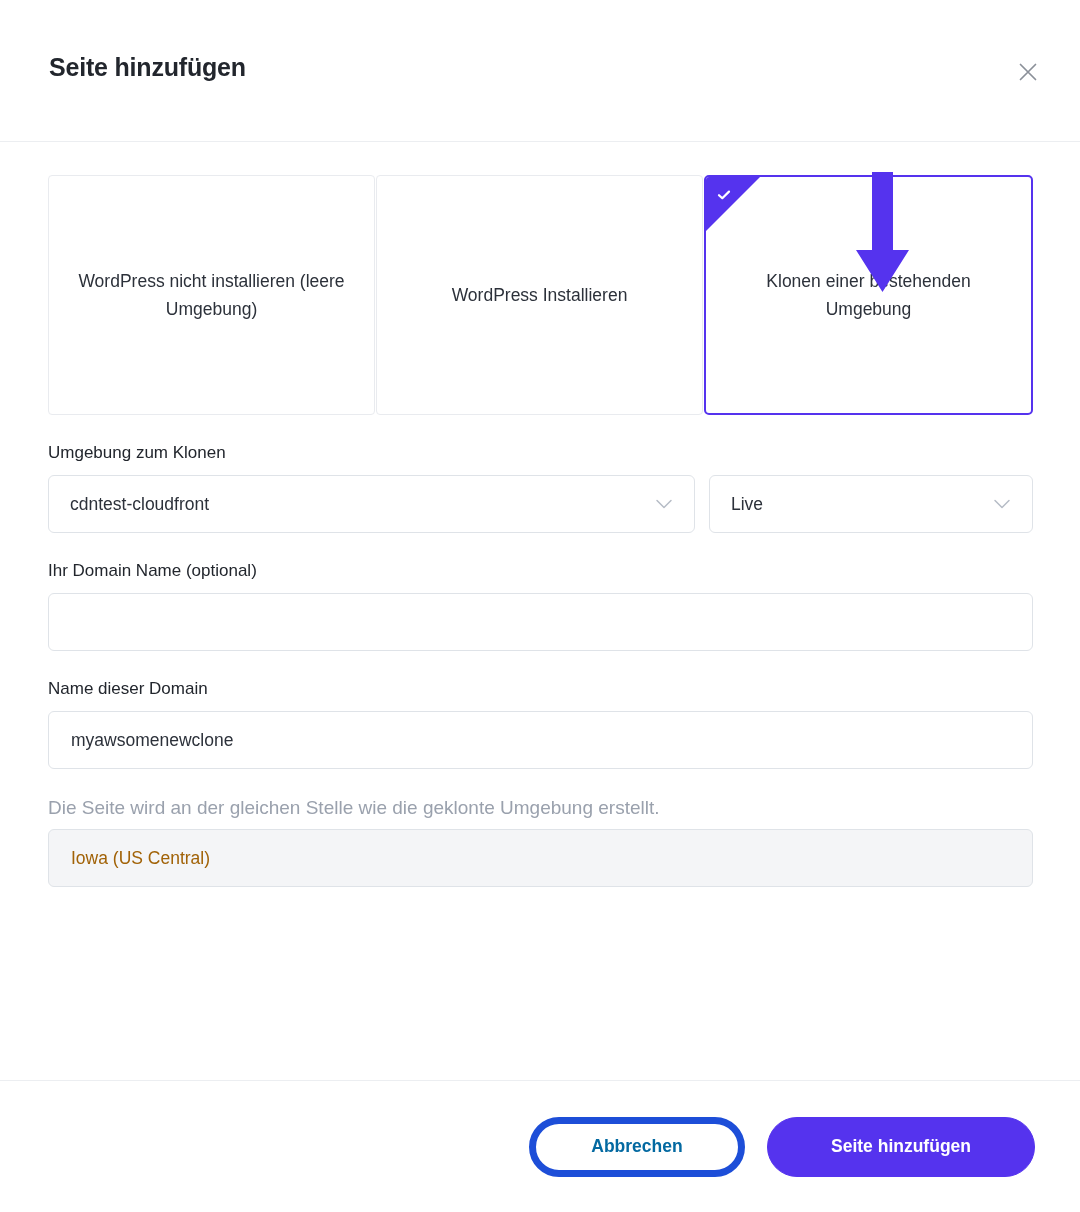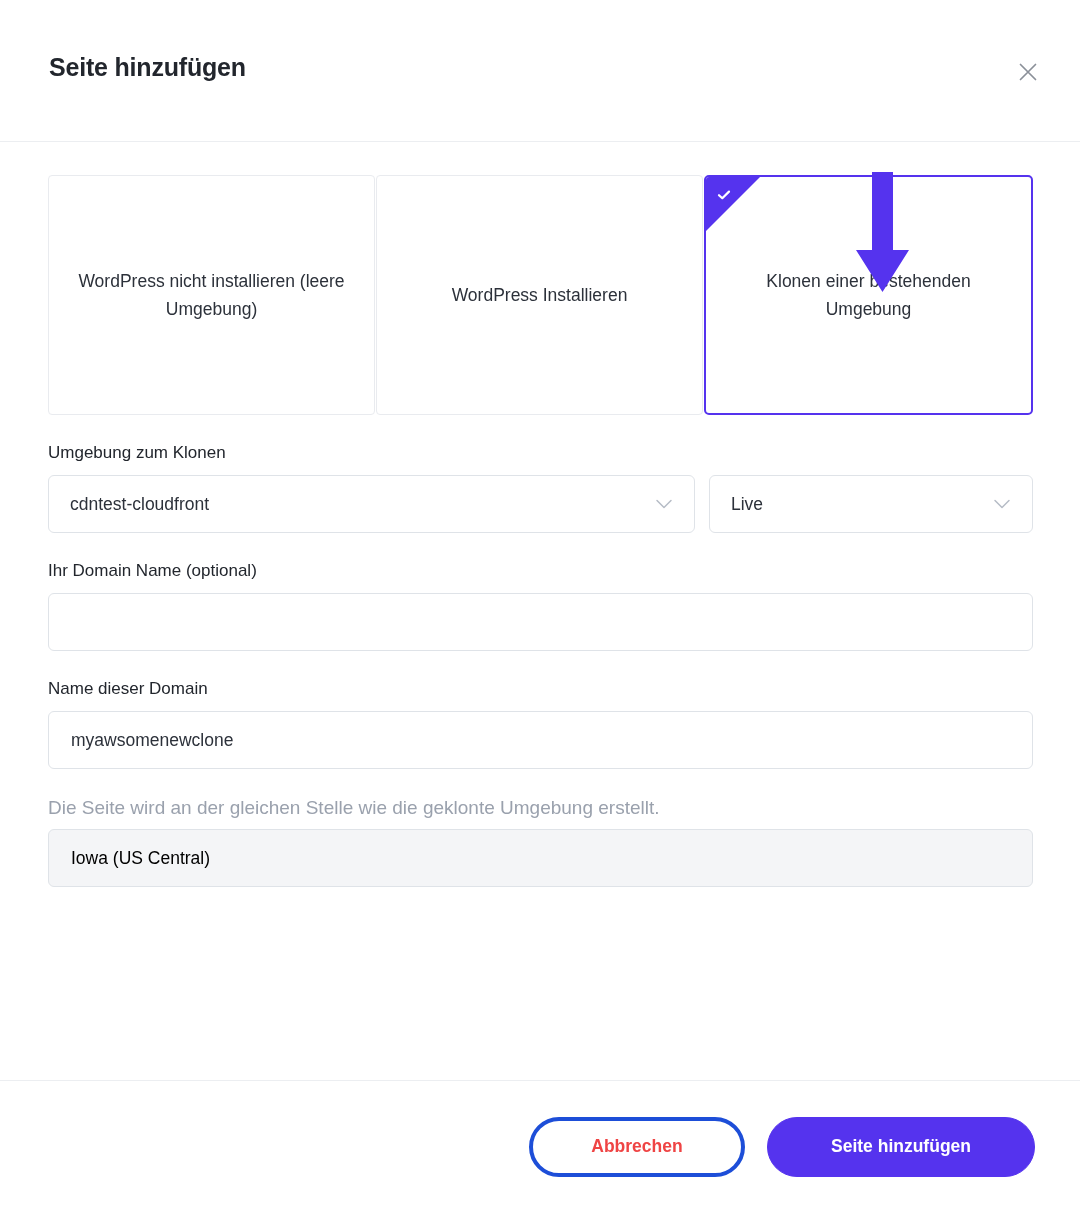--- a/index.html
+++ b/index.html
@@ -185,21 +185,21 @@
     padding: 0 22px;
     font-size: 17.5px;
     color: #2c313a;
     font-family: inherit;
     outline: none;
     display: block;
   }
   .text-input::placeholder { color: #b3b9c4; }
   .text-input.readonly {
     background: #f4f5f7;
-    color: #000000;
+    color: #a16207;
     cursor: not-allowed;
   }
 
   
   .modal-footer {
     flex: 0 0 132px;
     height: 132px;
     border-top: 1px solid #eceef1;
     display: flex;
     align-items: center;
@@ -214,22 +214,22 @@
     font-family: inherit;
     cursor: pointer;
     display: inline-flex;
     align-items: center;
     justify-content: center;
     height: 60px;
   }
   .btn-secondary {
     width: 216px;
     background: #ffffff;
-    border: 4px solid #1d4ed8;
-    color: #ef4444;
+    border: 7px solid #1d4ed8;
+    color: #0369a1;
   }
   .btn-primary {
     width: 268px;
     background: #5533ee;
     border: 1px solid #5533ee;
     color: #ffffff;
   }
 </style>
 </head>
 <body>

